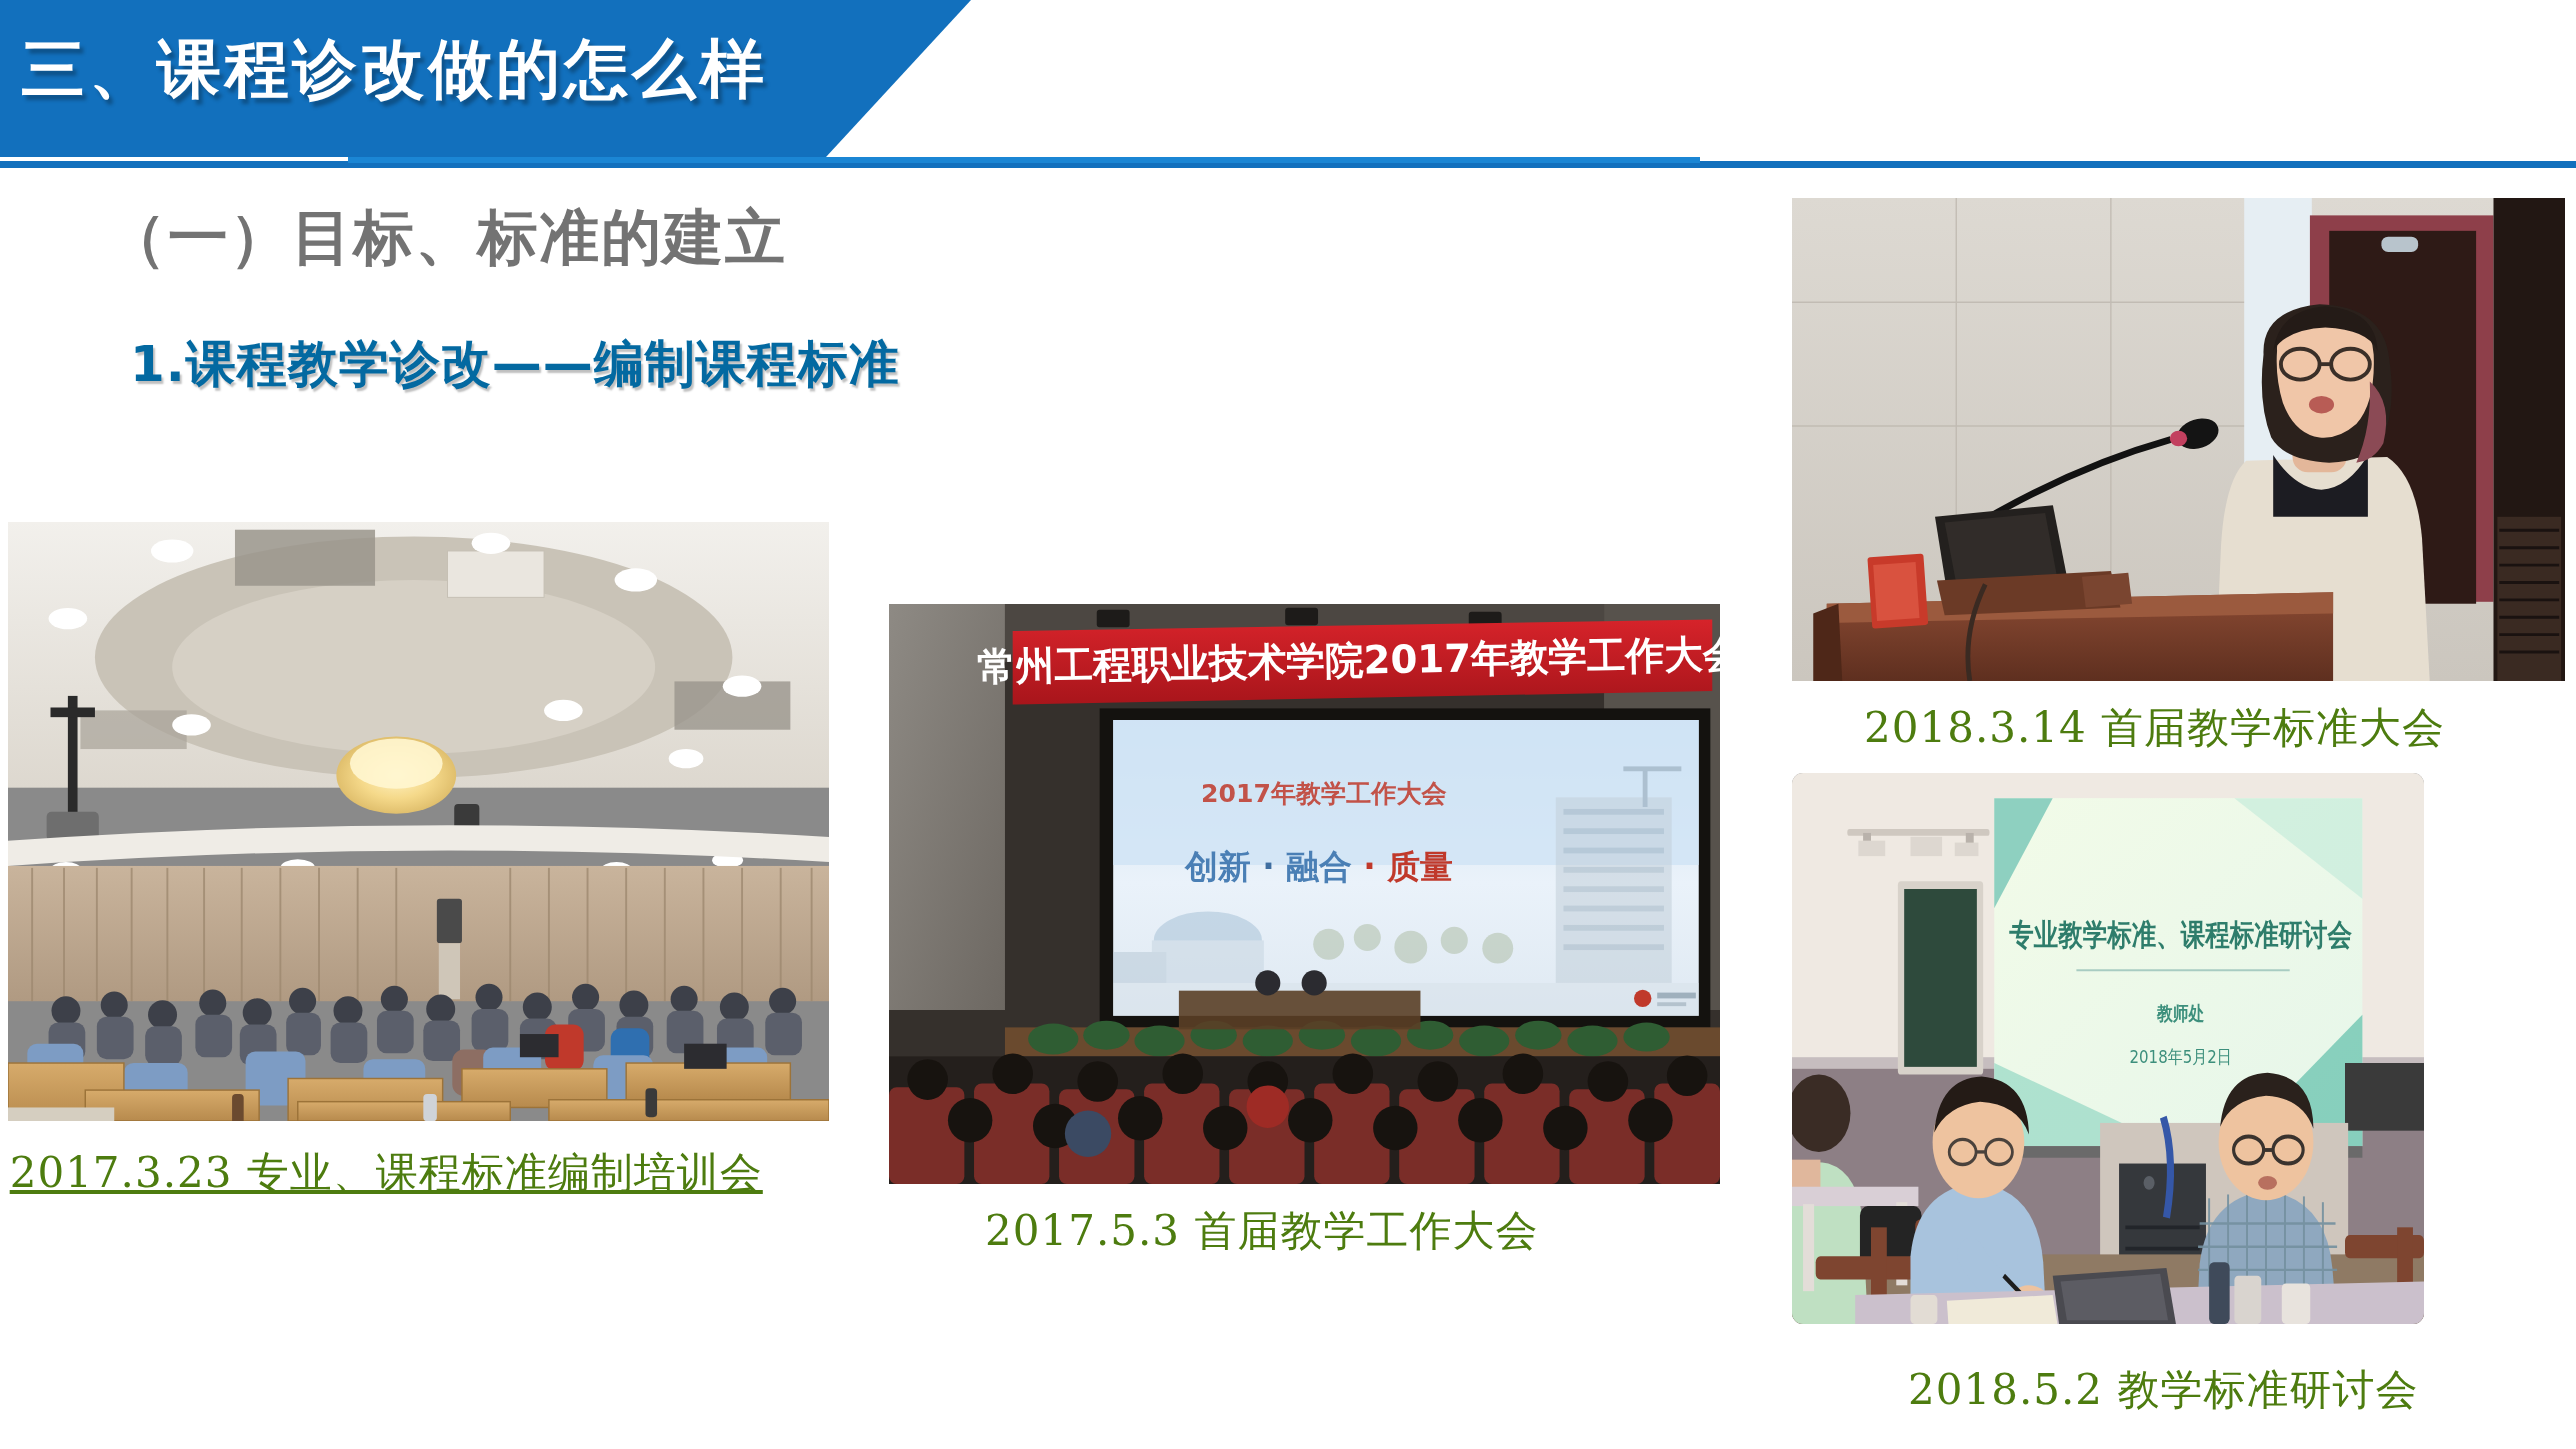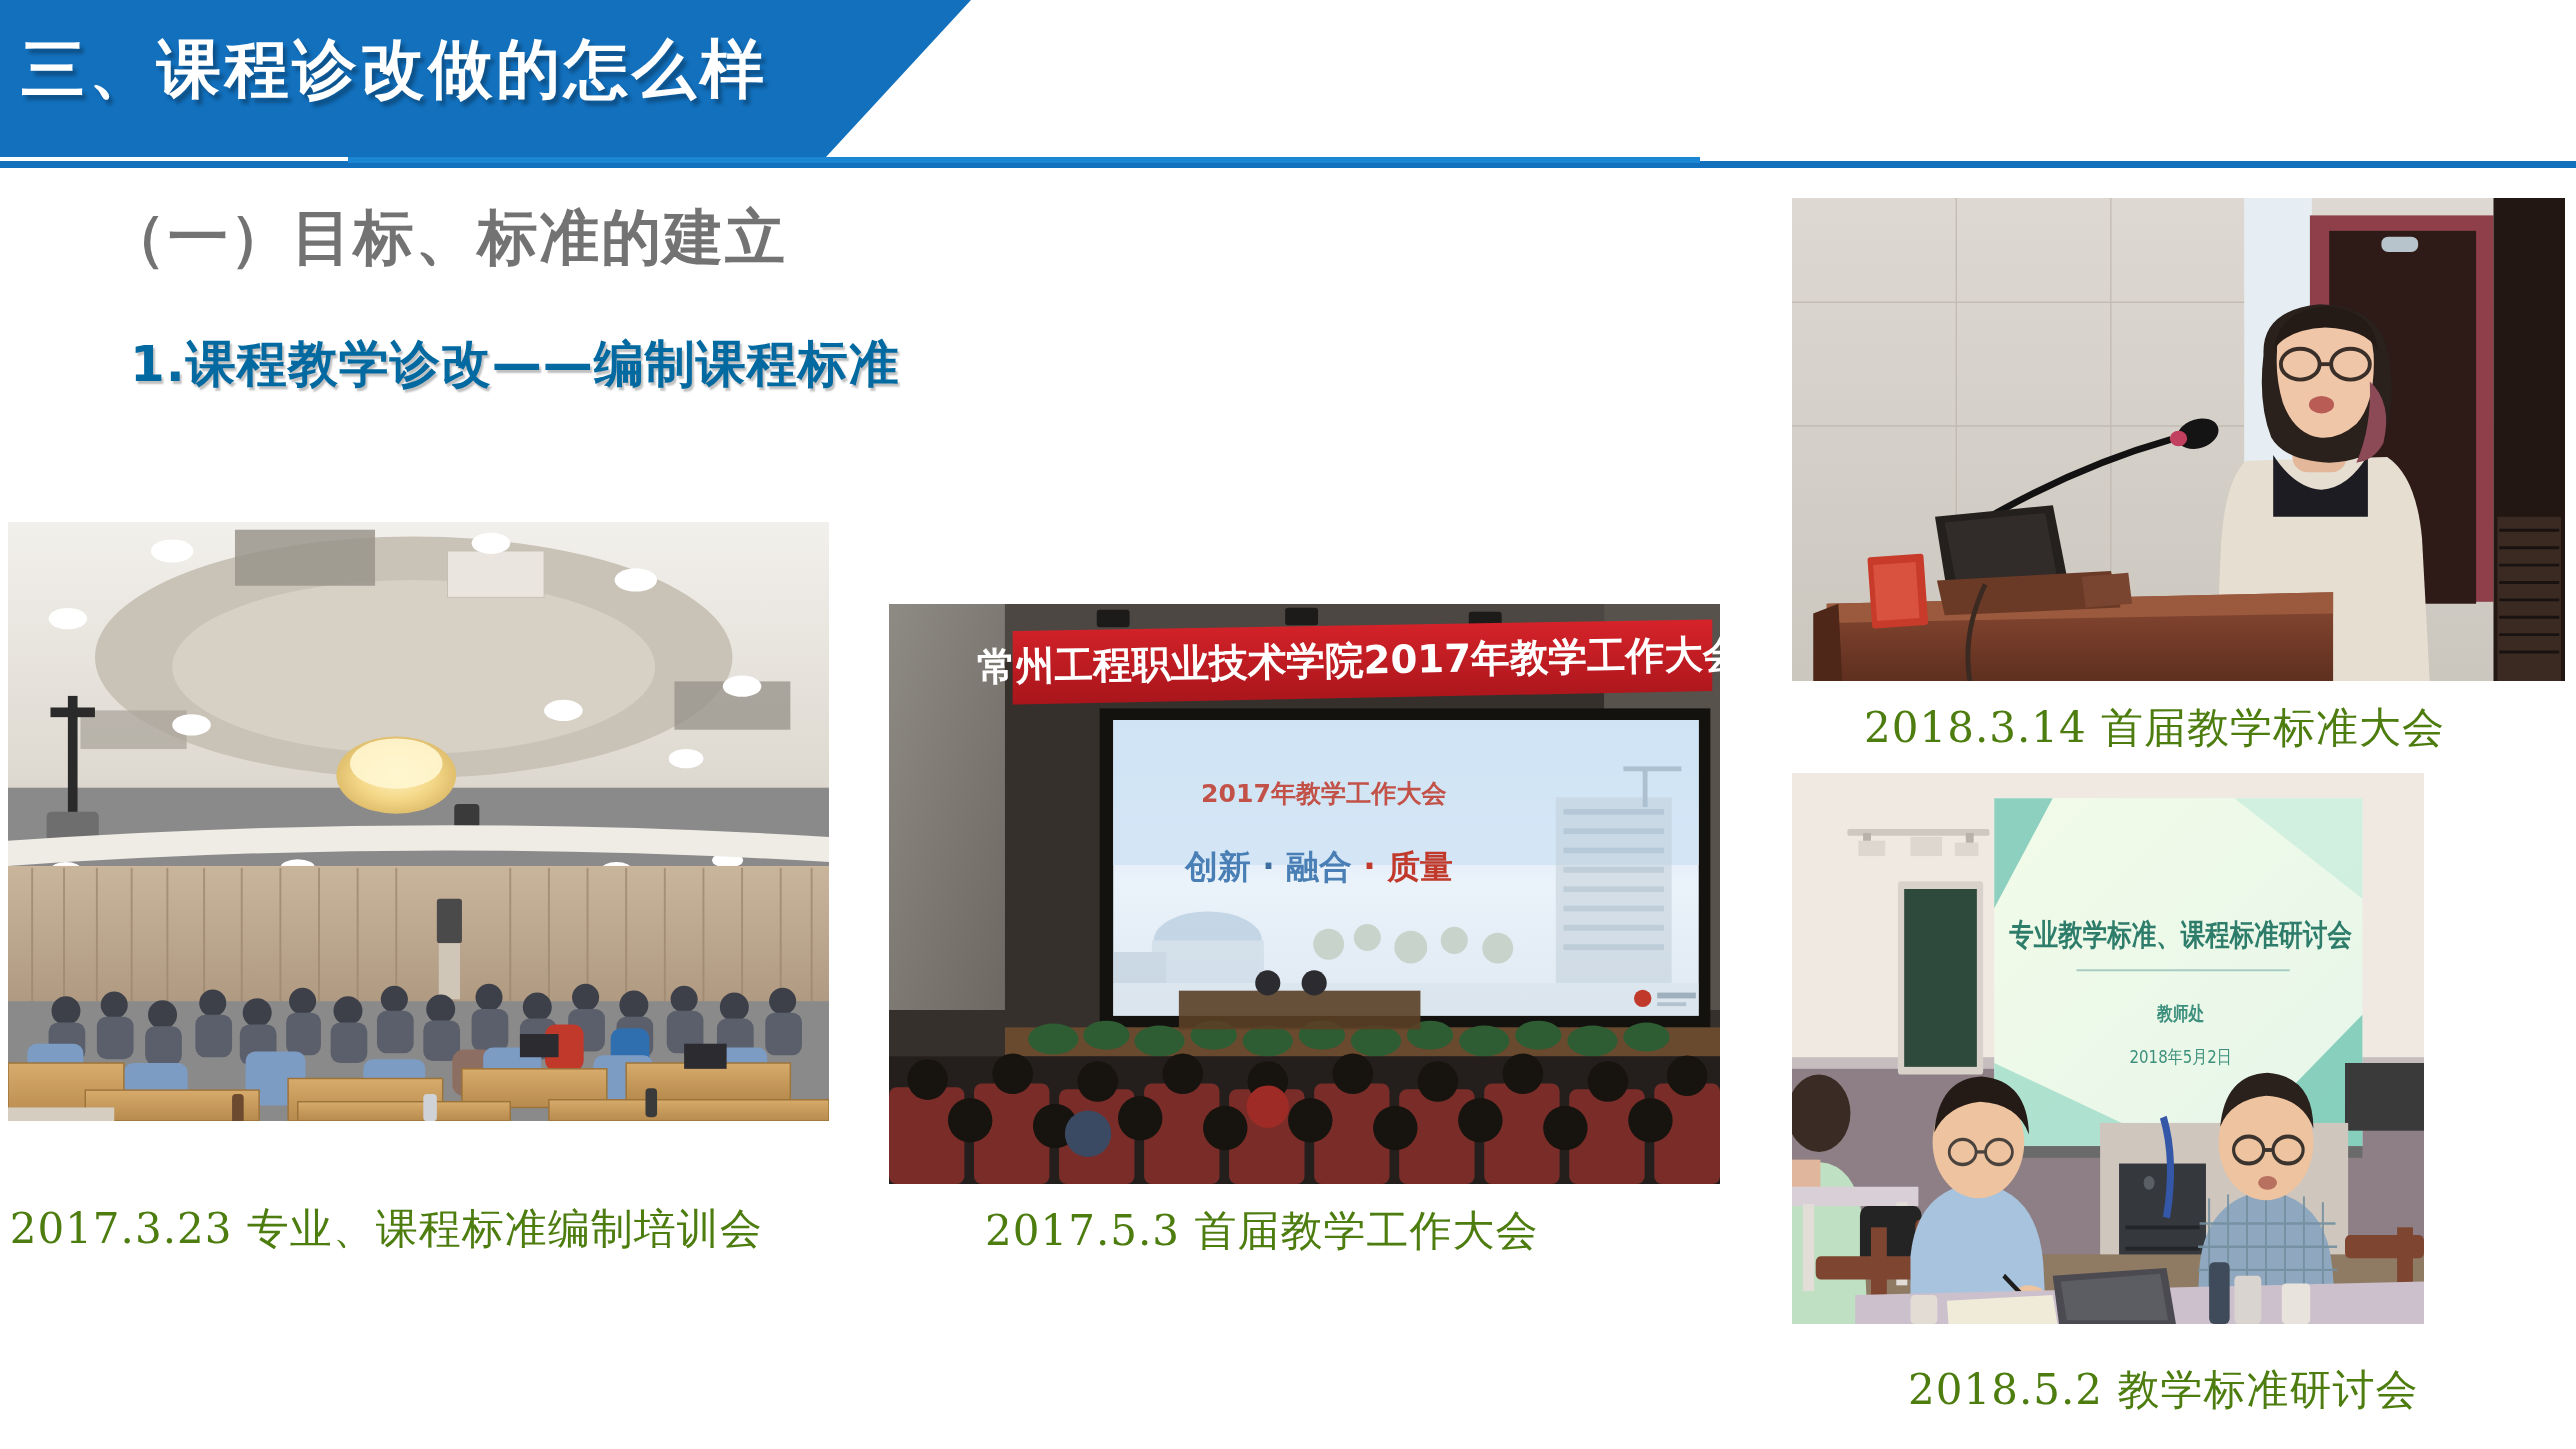--- a/index.html
+++ b/index.html
@@ -88,32 +88,32 @@
   .photo {
     position: absolute;
     overflow: hidden;
     background: #8a8a8a;
   }
   .photo svg { display: block; width: 100%; height: 100%; }
 
   .photo-1 { left: 7.7px;    top: 522px;  width: 821px;  height: 599px; }
   .photo-2 { left: 889px;  top: 604px;  width: 831px;  height: 580px; }
   .photo-3 { left: 1792px; top: 198px;  width: 773px;  height: 483px; }
-  .photo-4 { left: 1792px; top: 773px;  width: 632px;  height: 551px; }
+  .photo-4 { left: 1792px; top: 773px;  width: 632px;  height: 551px; border-radius: 11px; }
 
   
   .caption {
     position: absolute;
     font-family: "DejaVu Serif", "Liberation Serif", serif;
     font-size: 42px;
     color: #4d7c0f;
     white-space: nowrap;
     letter-spacing: 1px;
   }
-  .caption-1 { left: 9.7px;   top: 1201px; }
+  .caption-1 { left: 9.7px;   top: 1145px; text-decoration: underline; }
   .caption-2 { left: 985px; top: 1203px; }
   .caption-3 { left: 1864px; top: 700px;  }
   .caption-4 { left: 1908px; top: 1362px; }
 </style>
 </head>
 <body>
 
 <div class="header-banner"></div>
 <div class="header-underline"></div>
 <div class="header-underline-inner"></div>

